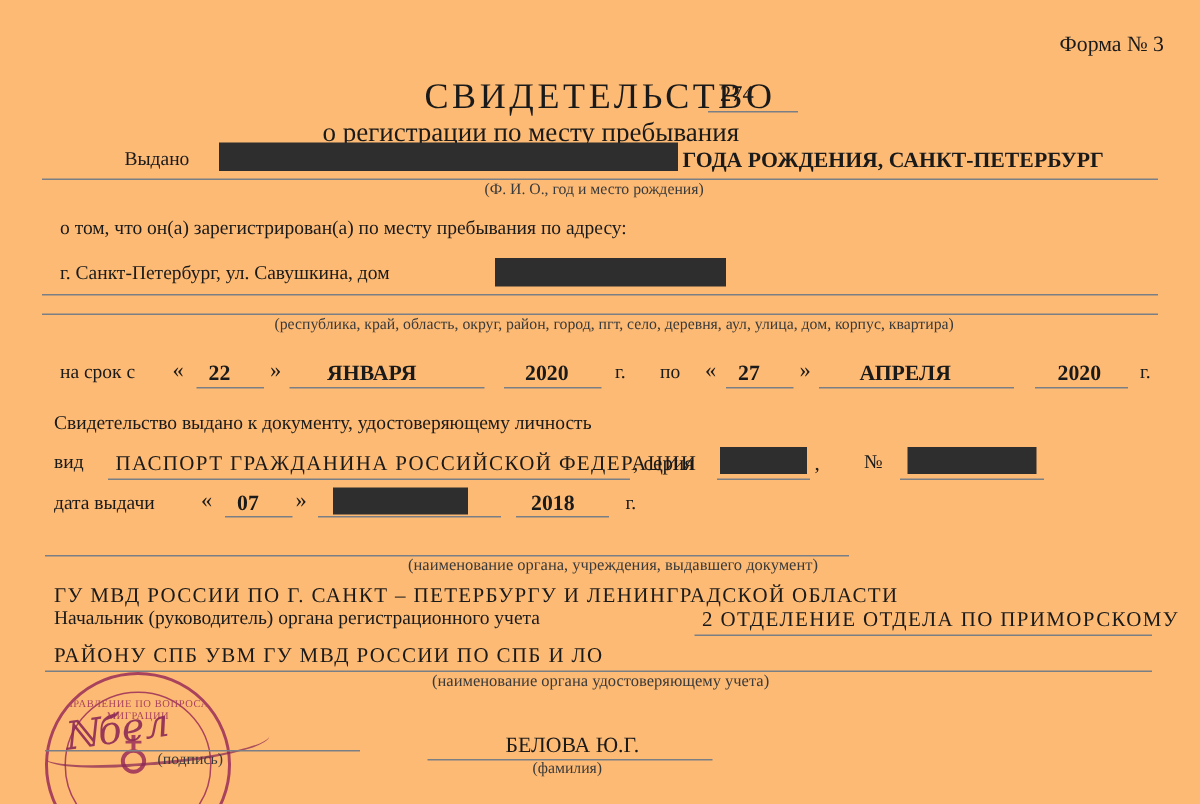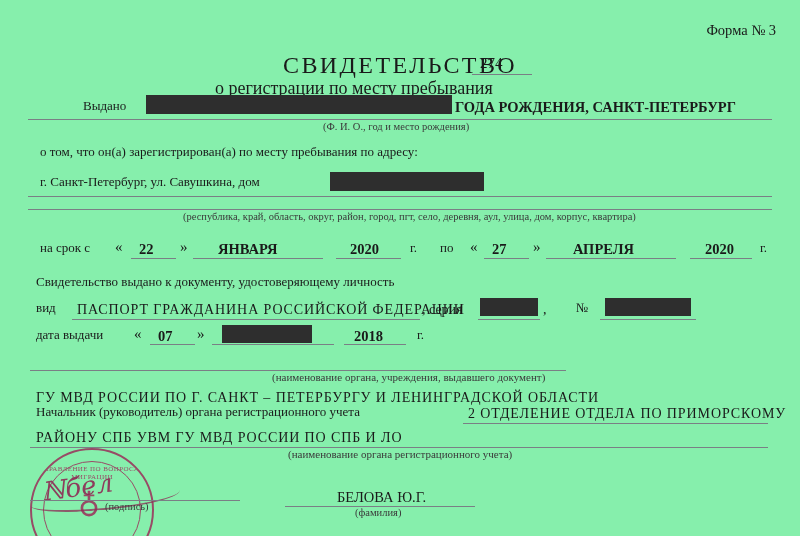--- a/index.html
+++ b/index.html
@@ -9,21 +9,21 @@
   }
   body {
     font-family: "Liberation Serif", serif;
     color: #1a1a1a;
   }
   #page {
     position: relative;
     width: 800px;
     height: 536px;
     overflow: hidden;
-    background: #86efac;
+    background: #fdba74;
   }
   
   .abs {
     position: absolute;
     white-space: nowrap;
   }
   .line {
     position: absolute;
     border-bottom: 1px solid #7a7f85;
     height: 0;
@@ -215,21 +215,21 @@
 
   <div class="abs spaced" style="left:36px; top:374px;margin-top:16px;">ГУ  МВД  РОССИИ  ПО  Г. САНКТ – ПЕТЕРБУРГУ  И  ЛЕНИНГРАДСКОЙ ОБЛАСТИ</div>
   <div class="line" style="left:30px; top:370px; width:536px;"></div>
   <div class="abs caption-mid" style="left:272px; top:371px;">(наименование органа, учреждения, выдавшего документ)</div>
 
   <div class="abs body-txt" style="left:36px; top:404px;">Начальник (руководитель) органа регистрационного учета</div>
   <div class="abs spaced" style="left:468px; top:406px;">2 ОТДЕЛЕНИЕ ОТДЕЛА  ПО ПРИМОРСКОМУ</div>
   <div class="line" style="left:463px; top:423px; width:305px;"></div>
   <div class="abs spaced" style="left:36px; top:430px;">РАЙОНУ СПБ УВМ  ГУ  МВД РОССИИ  ПО СПБ  И  ЛО</div>
   <div class="line" style="left:30px; top:447px; width:738px;"></div>
-  <div class="abs caption-mid" style="left:288px; top:448px;">(наименование органа регистрационного учета)</div>
+  <div class="abs caption-mid" style="left:288px; top:448px;">(наименование органа удостоверяющему учета)</div>
 
   <div class="stamp">
     <div class="stamp-inner"></div>
     <div class="stamp-txt top">УПРАВЛЕНИЕ  ПО  ВОПРОСАМ  МИГРАЦИИ</div>
     <div class="stamp-core">♁</div>
 
   </div>
 
   <div class="signature">ℕбел</div>
   <div class="sig-swirl"></div>

